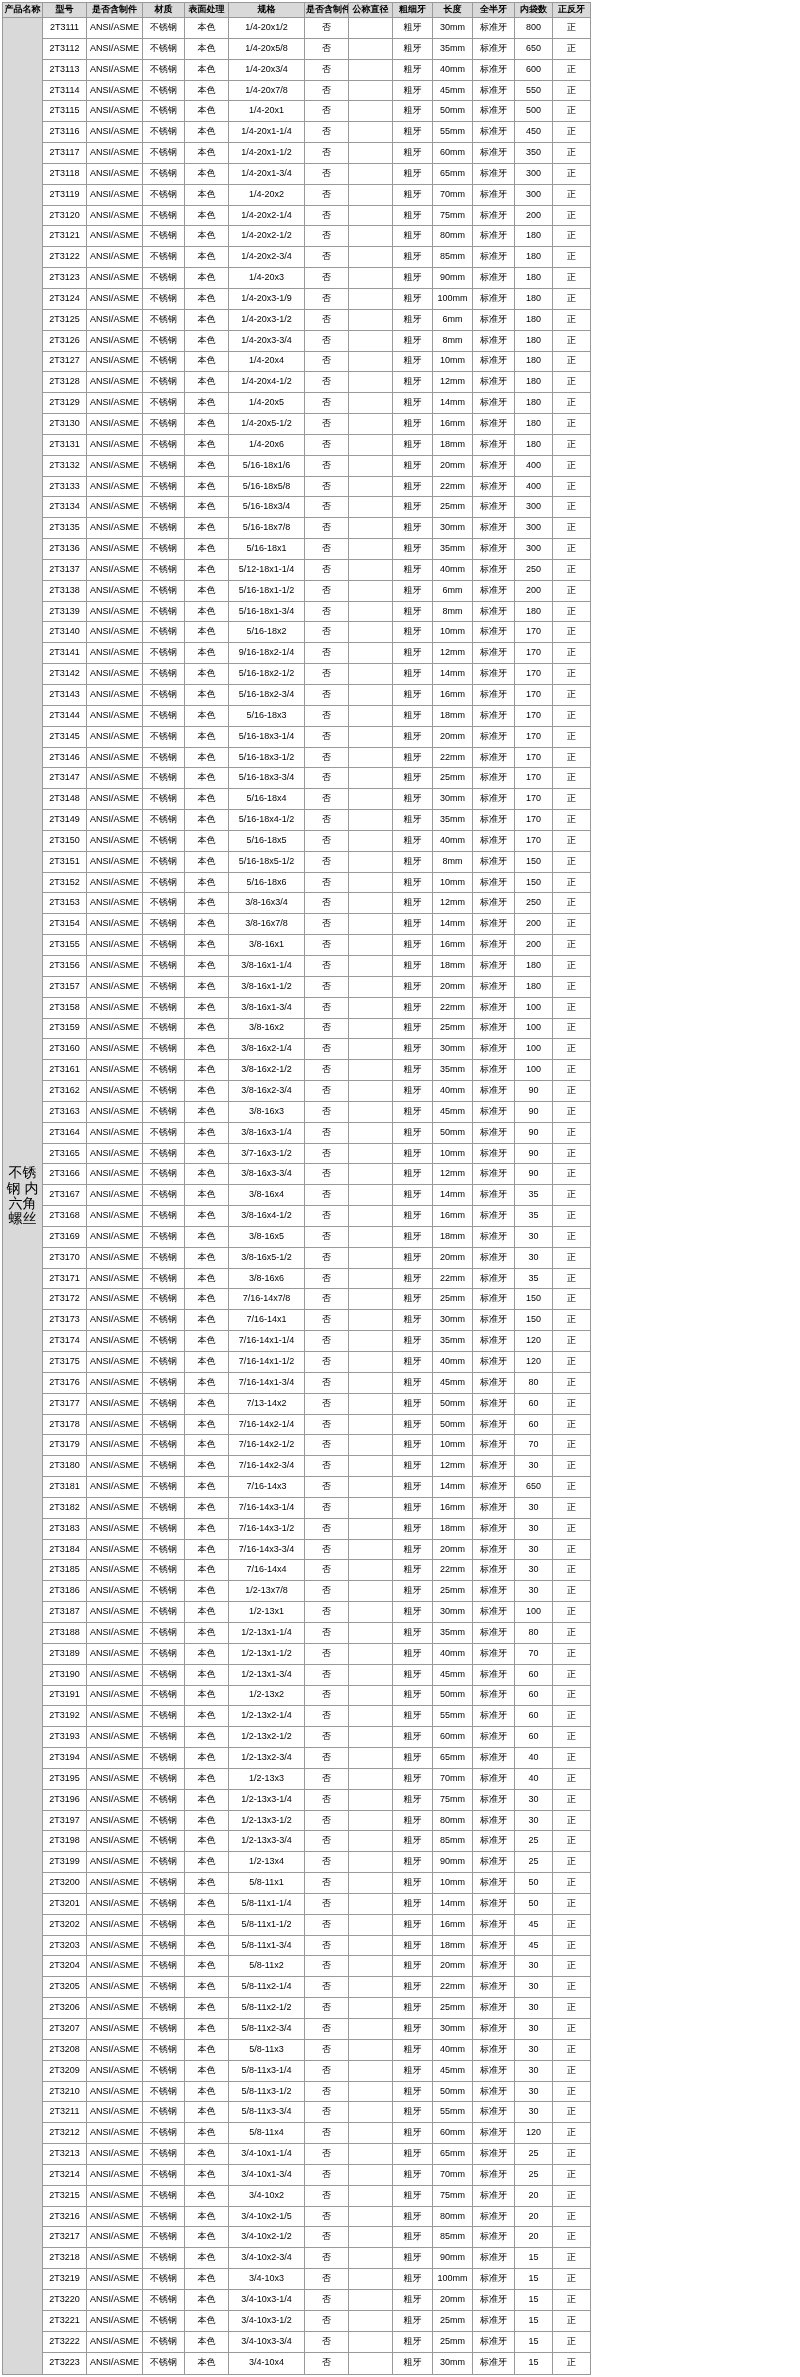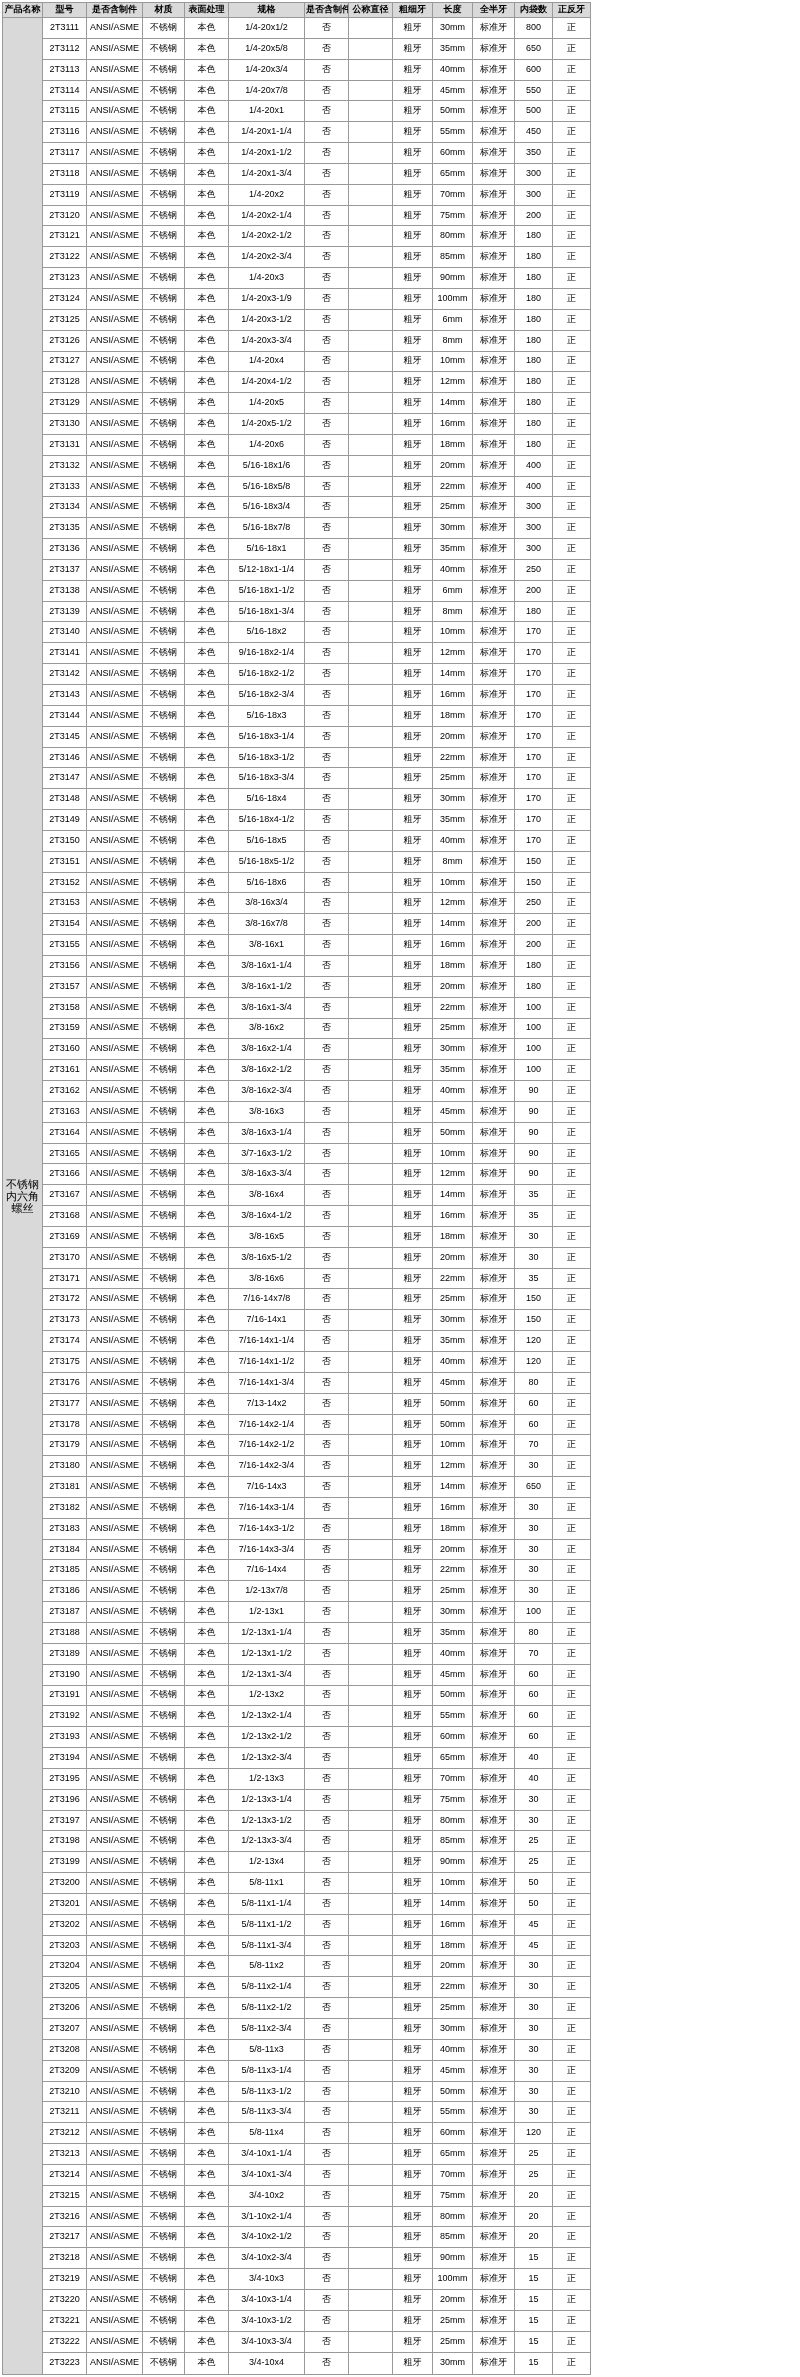--- a/index.html
+++ b/index.html
@@ -41,21 +41,21 @@
   .spec-table thead tr { height: 15px; }
   .spec-table thead th {
     background: var(--header-bg, #d9d9d9);
     font-weight: bold;
   }
   .spec-table tbody td { height: 20px; }
   td.product-cell {
     background: var(--product-bg, #d9d9d9);
     white-space: normal;
     vertical-align: middle;
-    font-size: 11px;
+    font-size: 14px;
   }
 </style>
 </head>
 <body>
 
 <div class="page">
   <table class="spec-table">
     <colgroup>
       <col style="width:40px">
         <col style="width:44px">
@@ -1558,21 +1558,21 @@
           <td>75mm</td>
           <td>标准牙</td>
           <td>20</td>
           <td>正</td>
         </tr>
         <tr>
           <td>2T3216</td>
           <td>ANSI/ASME</td>
           <td>不锈钢</td>
           <td>本色</td>
-          <td>3/1-10x2-1/4</td>
+          <td>3/4-10x2-1/5</td>
           <td>否</td>
           <td></td>
           <td>粗牙</td>
           <td>80mm</td>
           <td>标准牙</td>
           <td>20</td>
           <td>正</td>
         </tr>
         <tr>
           <td>2T3217</td>

